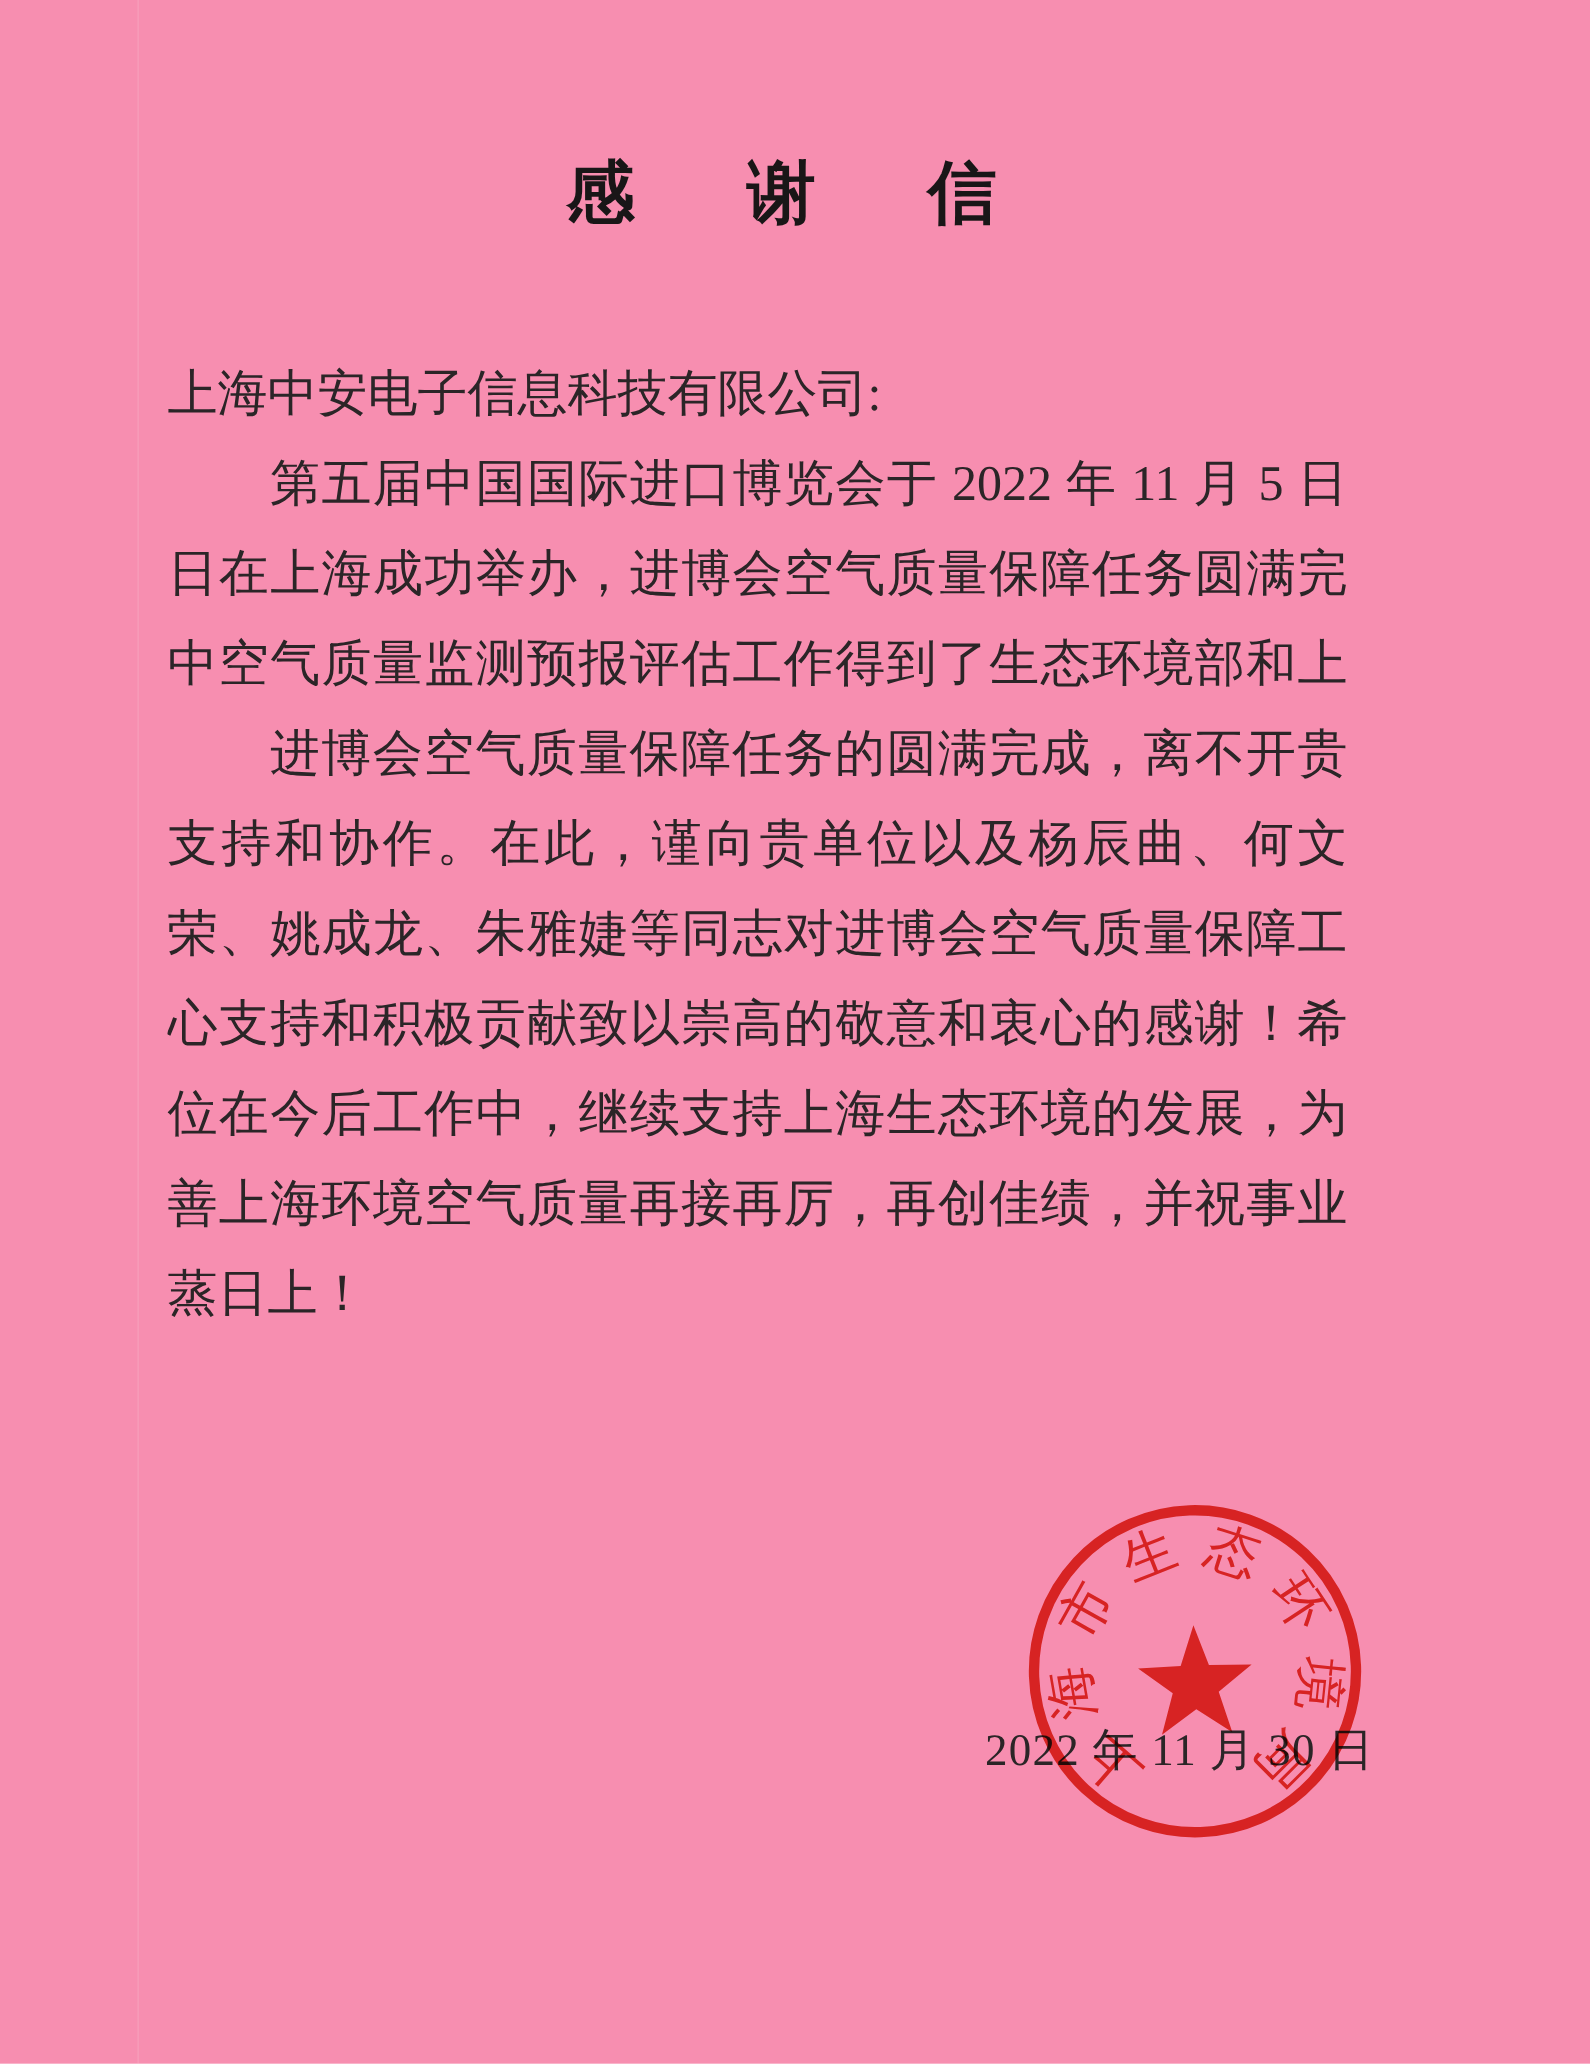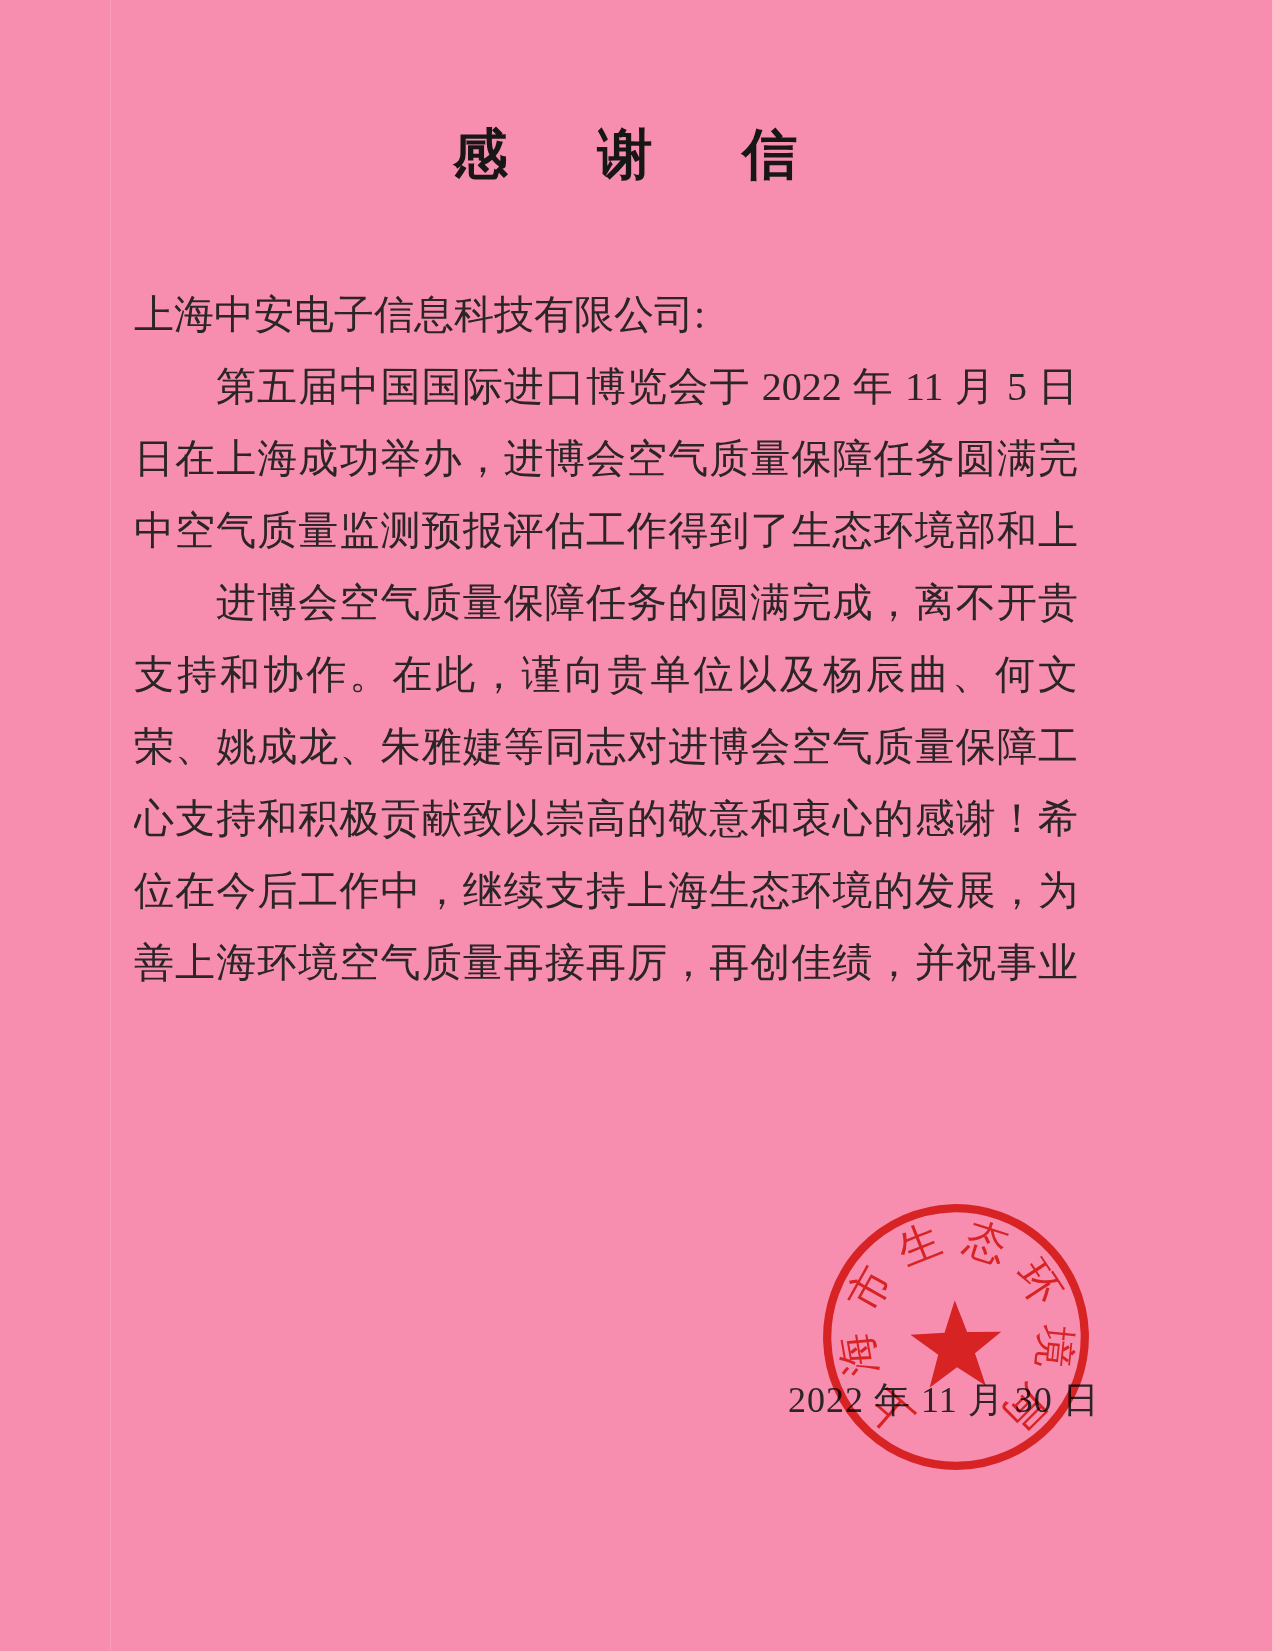--- a/index.html
+++ b/index.html
@@ -71,20 +71,21 @@
       <div class="line">上海中安电子信息科技有限公司:</div>
       <div class="line indent just">第五届中国国际进口博览会于 2022 年 11 月 5 日至 10</div>
       <div class="line just">日在上海成功举办，进博会空气质量保障任务圆满完成，其</div>
       <div class="line just">中空气质量监测预报评估工作得到了生态环境部和上海市</div>
       <div class="line indent just">进博会空气质量保障任务的圆满完成，离不开贵单位的</div>
       <div class="line just">支持和协作。在此，谨向贵单位以及杨辰曲、何文浩、张秀</div>
       <div class="line just">荣、姚成龙、朱雅婕等同志对进博会空气质量保障工作的关</div>
       <div class="line just">心支持和积极贡献致以崇高的敬意和衷心的感谢！希望贵单</div>
       <div class="line just">位在今后工作中，继续支持上海生态环境的发展，为持续改</div>
       <div class="line just">善上海环境空气质量再接再厉，再创佳绩，并祝事业发展蒸</div>
+      <div class="line">蒸日上！</div>
     </div>
 
   <div class="signature-date">2022 年 11 月 30 日</div>
 
   <div class="stamp">
     <svg viewBox="0 0 300 300" xmlns="http://www.w3.org/2000/svg">
       <g id="stamp-group">
         <circle cx="150" cy="150" r="140" fill="none" stroke-width="9" stroke="#dc2e20"></circle>
         <polygon points="150,110 162.3,145 199.4,145.9 170,168.5 180.6,204.1 150,183 119.4,204.1 130,168.5 100.6,145.9 137.7,145" fill="#dc2e20"></polygon>
         <g id="ring-text">

